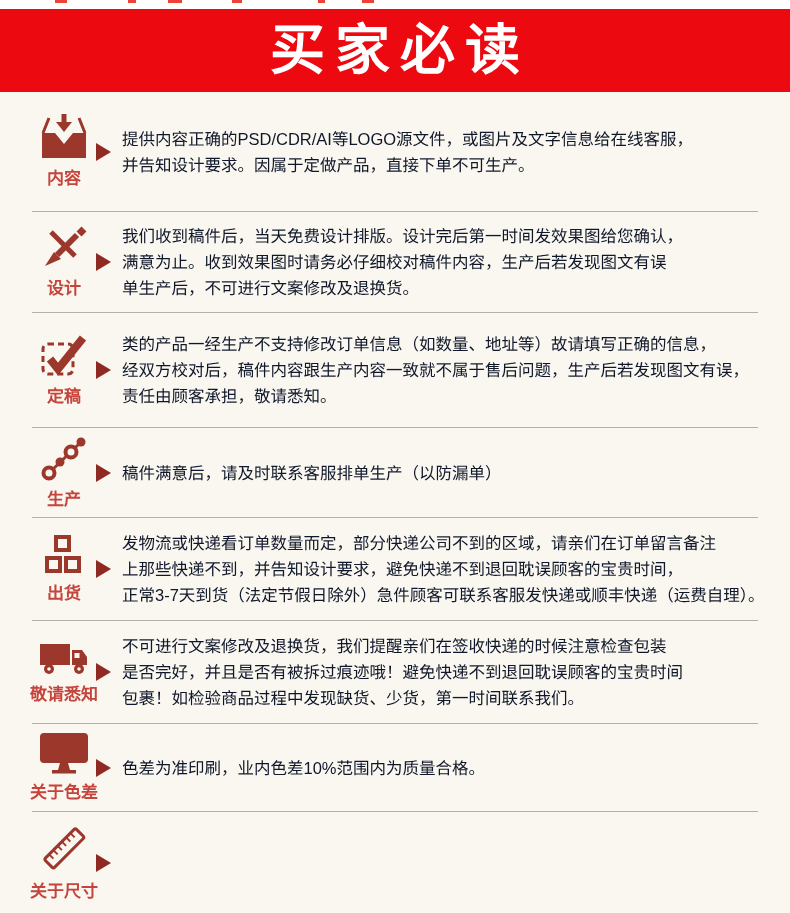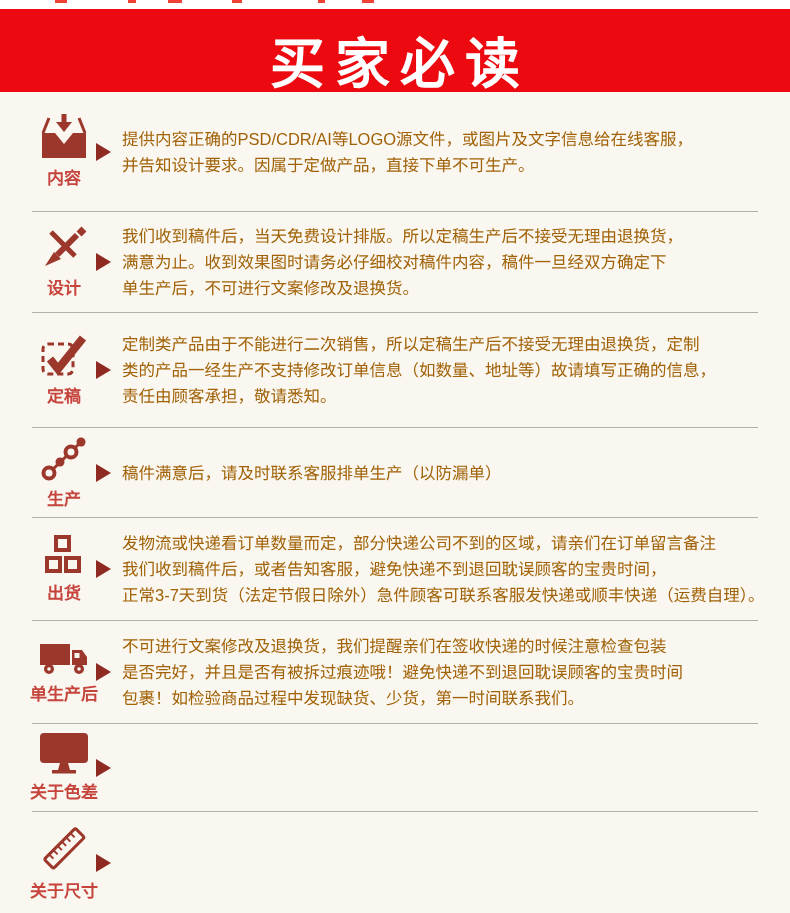--- a/index.html
+++ b/index.html
@@ -6,21 +6,21 @@
   body{
     width:790px;height:913px;
     background:#faf7f0;
     font-family:"Liberation Sans","DejaVu Sans",sans-serif;
     overflow:hidden;
   }
   .top-strip{height:9px;background:#ffffff;position:relative;overflow:hidden;}
   .speck{position:absolute;top:0;height:3px;background:#ef4135;display:block;}
   .banner{
     height:83px;background:#ec0a10;
-    display:flex;align-items:flex-end;justify-content:center;
+    display:flex;align-items:center;justify-content:center;
   }
   .banner-title{
     margin:0;color:#ffffff;font-size:55px;font-weight:900;
     letter-spacing:10px;line-height:1;padding-left:10px;
     font-family:"DejaVu Sans","Liberation Sans",sans-serif;
   }
   .row{
     display:flex;align-items:center;
     margin:0 32px;box-sizing:border-box;
     border-bottom:1px solid #b3b0aa;
@@ -36,21 +36,21 @@
   .badge .label{
     font-size:17px;font-weight:600;color:#c5443c;white-space:nowrap;
   }
   .arrow{
     width:0;height:0;flex-shrink:0;
     border-top:9px solid transparent;border-bottom:9px solid transparent;
     border-left:15px solid #8e2a22;
     margin-right:11px;
   }
   .text{
-    font-size:16.5px;line-height:26px;color:#a16207;white-space:nowrap;
+    font-size:16.5px;line-height:26px;color:#0f172a;white-space:nowrap;
   }
   svg{display:block;}
 </style>
 </head>
 <body>
 
 <div class="top-strip">
   <span class="speck" style="left:55px;width:12px;"></span>
   <span class="speck" style="left:128px;width:8px;"></span>
   <span class="speck" style="left:168px;width:14px;"></span>
@@ -90,40 +90,40 @@
         <path d="M10 6 L34 30" stroke="#9c372c" stroke-width="5"></path>
         <path d="M36 9 L16 29" stroke="#9c372c" stroke-width="6"></path>
         <polygon points="13,26 20,33 4,40" fill="#9c372c"></polygon>
         <rect x="37" y="2" width="7" height="7" transform="rotate(45 40.5 5.5)" fill="#9c372c"></rect>
       </svg>
     </span>
     <span class="label">设计</span>
   </div>
   <span class="arrow"></span>
   <div class="text">
-    <div>我们收到稿件后，当天免费设计排版。所以定稿生产后不接受无理由退换货，</div>
-    <div>满意为止。收到效果图时请务必仔细校对稿件内容，稿件一旦经双方确定下</div>
+    <div>我们收到稿件后，当天免费设计排版。设计完后第一时间发效果图给您确认，</div>
+    <div>满意为止。收到效果图时请务必仔细校对稿件内容，生产后若发现图文有误</div>
     <div>单生产后，不可进行文案修改及退换货。</div>
   </div>
 </section>
 
 <section class="row h115">
   <div class="badge">
     <span class="icon">
       <svg width="48" height="44" viewBox="0 0 48 44" fill="none">
         <rect x="3" y="10" width="30" height="30" rx="5" stroke="#9c372c" stroke-width="3" stroke-dasharray="6 4"></rect>
         <path d="M10 25 L18 35 L43 4" stroke="#9c372c" stroke-width="8"></path>
       </svg>
     </span>
     <span class="label">定稿</span>
   </div>
   <span class="arrow"></span>
   <div class="text">
-    <div>定制类产品由于不能进行二次销售，所以定稿生产后不接受无理由退换货，定制</div>
     <div>类的产品一经生产不支持修改订单信息（如数量、地址等）故请填写正确的信息，</div>
+    <div>经双方校对后，稿件内容跟生产内容一致就不属于售后问题，生产后若发现图文有误，</div>
     <div>责任由顾客承担，敬请悉知。</div>
   </div>
 </section>
 
 <section class="row h90">
   <div class="badge">
     <span class="icon">
       <svg width="46" height="46" viewBox="0 0 46 46" fill="none">
         <path d="M8 38 L40 7" stroke="#9c372c" stroke-width="3"></path>
         <circle cx="8" cy="38" r="5.5" fill="#faf7f0" stroke="#9c372c" stroke-width="4"></circle>
@@ -147,39 +147,39 @@
         <rect x="12" y="2" width="13" height="13" stroke="#9c372c" stroke-width="4"></rect>
         <rect x="3" y="23" width="13" height="13" stroke="#9c372c" stroke-width="4"></rect>
         <rect x="22" y="23" width="13" height="13" stroke="#9c372c" stroke-width="4"></rect>
       </svg>
     </span>
     <span class="label">出货</span>
   </div>
   <span class="arrow"></span>
   <div class="text">
     <div>发物流或快递看订单数量而定，部分快递公司不到的区域，请亲们在订单留言备注</div>
-    <div>我们收到稿件后，或者告知客服，避免快递不到退回耽误顾客的宝贵时间，</div>
+    <div>上那些快递不到，并告知设计要求，避免快递不到退回耽误顾客的宝贵时间，</div>
     <div>正常3-7天到货（法定节假日除外）急件顾客可联系客服发快递或顺丰快递（运费自理）。</div>
   </div>
 </section>
 
 <section class="row h103">
   <div class="badge">
     <span class="icon">
       <svg width="50" height="36" viewBox="0 0 50 36" fill="none">
         <rect x="1" y="4" width="30" height="21" fill="#9c372c"></rect>
         <path d="M33 10 H43 L48 17 V25 H33 Z" fill="#9c372c"></path>
         <rect x="35.5" y="13" width="5" height="5" fill="#faf7f0"></rect>
         <circle cx="10" cy="29" r="5" fill="#9c372c"></circle>
         <circle cx="10" cy="29" r="1.8" fill="#faf7f0"></circle>
         <circle cx="40" cy="29" r="5" fill="#9c372c"></circle>
         <circle cx="40" cy="29" r="1.8" fill="#faf7f0"></circle>
       </svg>
     </span>
-    <span class="label">单生产后</span>
+    <span class="label">敬请悉知</span>
   </div>
   <span class="arrow"></span>
   <div class="text">
     <div>不可进行文案修改及退换货，我们提醒亲们在签收快递的时候注意检查包装</div>
     <div>是否完好，并且是否有被拆过痕迹哦！避免快递不到退回耽误顾客的宝贵时间</div>
     <div>包裹！如检验商品过程中发现缺货、少货，第一时间联系我们。</div>
   </div>
 </section>
 
 <section class="row h88">
@@ -188,20 +188,21 @@
       <svg width="50" height="42" viewBox="0 0 50 42" fill="none">
         <rect x="1" y="1" width="48" height="30" rx="4" fill="#9c372c"></rect>
         <path d="M21 31 H29 L31 38 H19 Z" fill="#9c372c"></path>
         <rect x="13" y="38" width="24" height="3.5" fill="#9c372c"></rect>
       </svg>
     </span>
     <span class="label">关于色差</span>
   </div>
   <span class="arrow"></span>
   <div class="text">
+    <div>色差为准印刷，业内色差10%范围内为质量合格。</div>
   </div>
 </section>
 
 <section class="row h101 last">
   <div class="badge">
     <span class="icon">
       <svg width="50" height="50" viewBox="0 0 50 50" fill="none">
         <g transform="rotate(-45 25 25)">
           <rect x="3" y="19" width="44" height="13" rx="2" stroke="#9c372c" stroke-width="3"></rect>
           <path d="M10 19 V25 M16 19 V25 M22 19 V25 M28 19 V25 M34 19 V25 M40 19 V25" stroke="#9c372c" stroke-width="2"></path>

